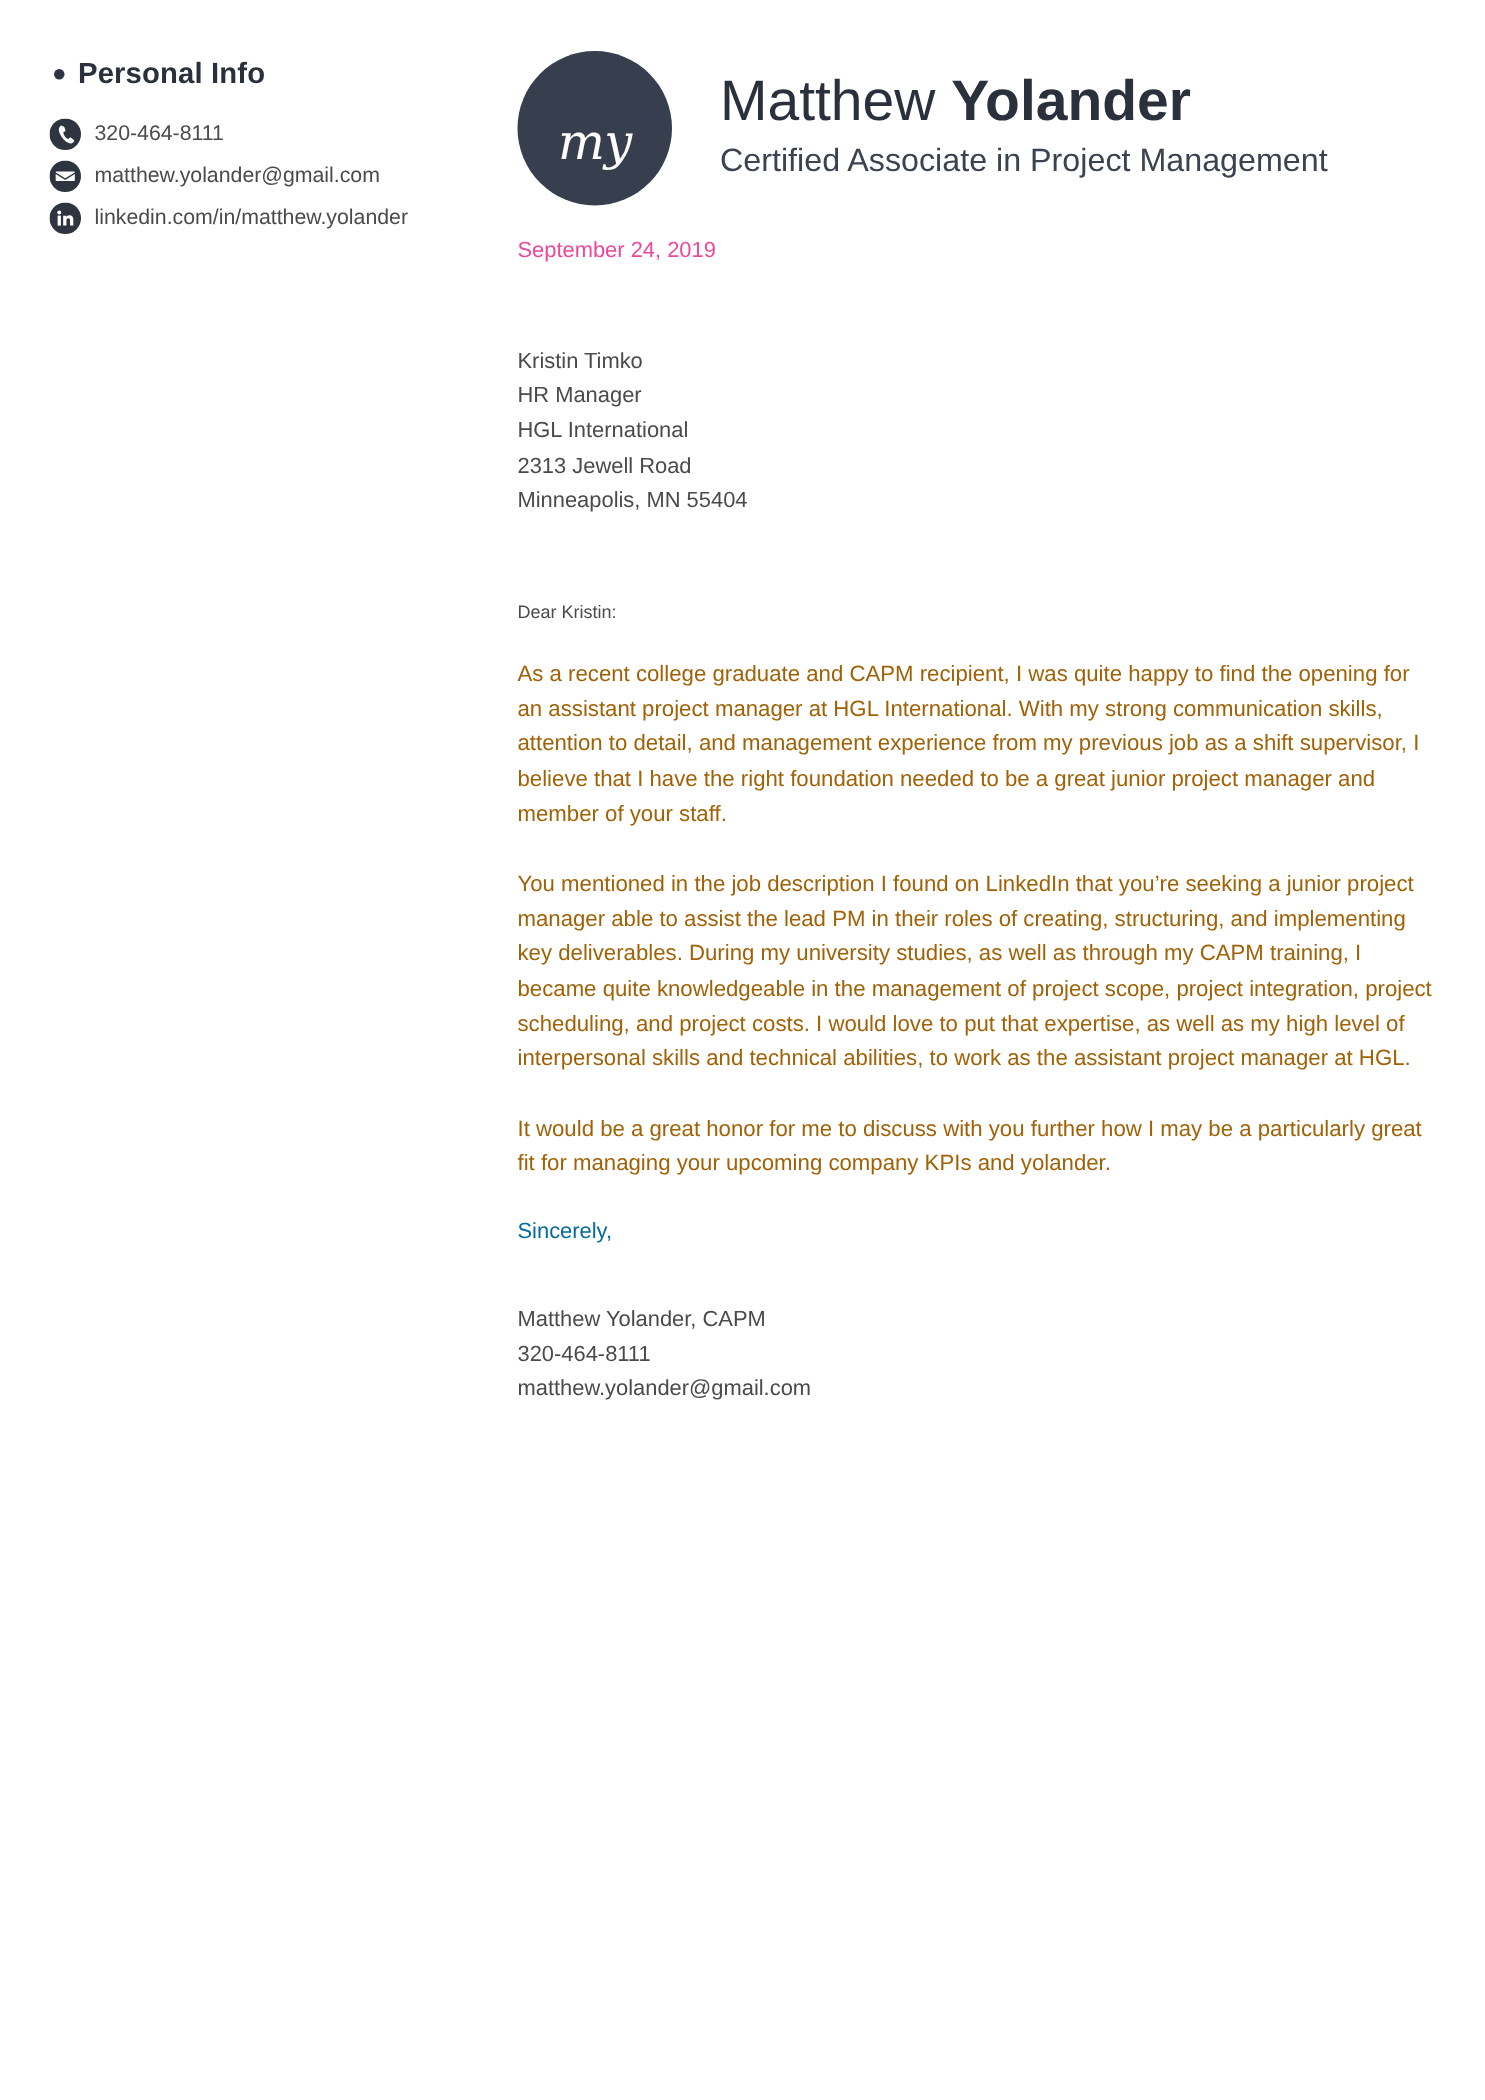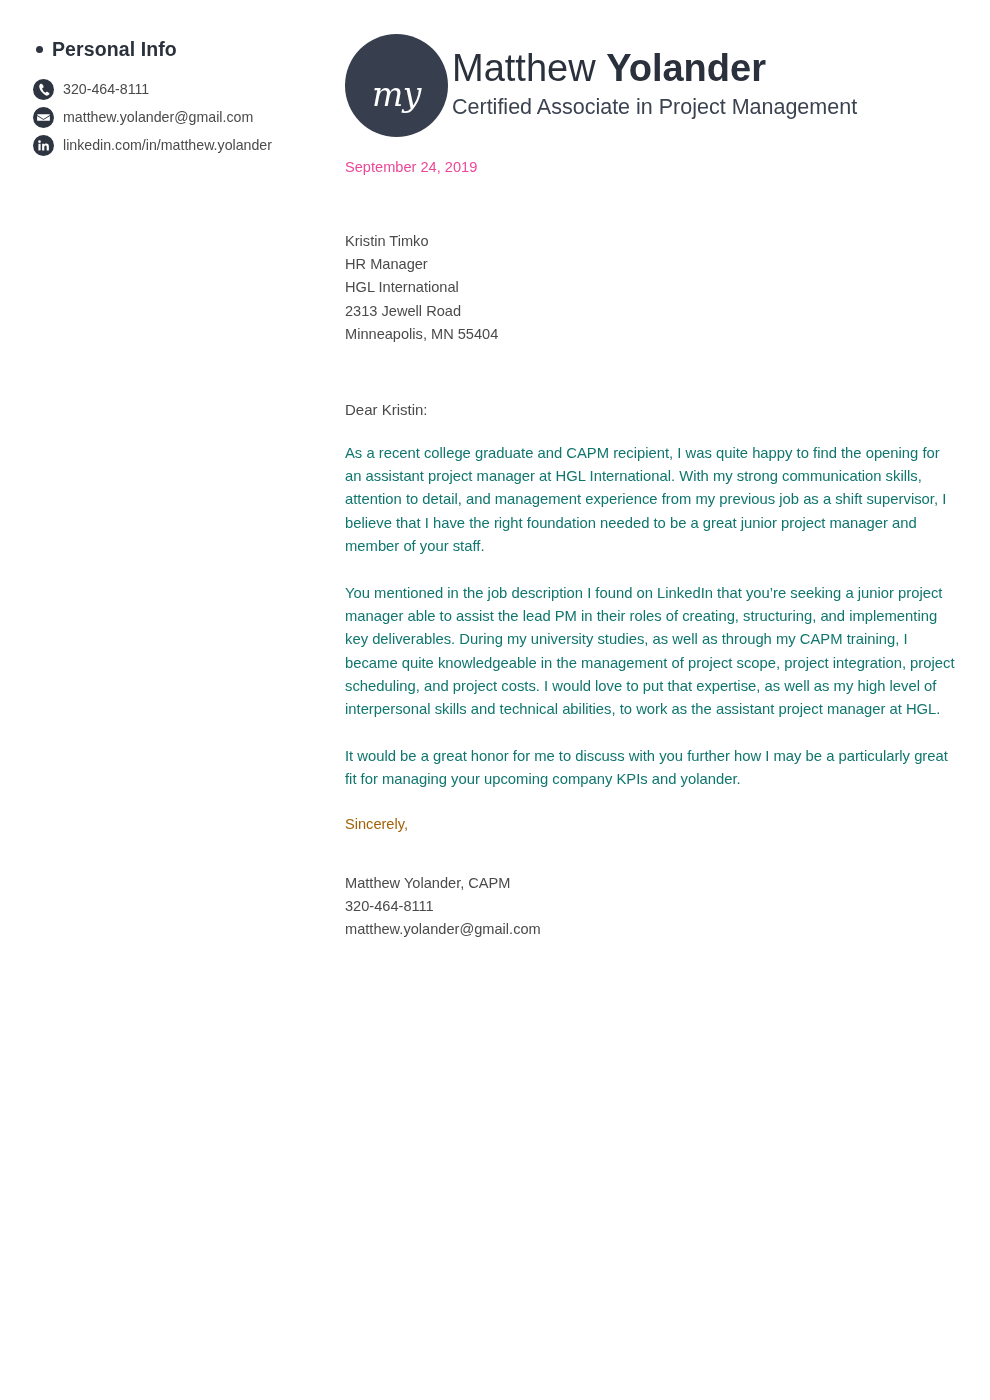--- a/index.html
+++ b/index.html
@@ -99,21 +99,21 @@
     bottom: 26px;
     text-align: center;
     font-family: "DejaVu Serif", serif;
     font-style: italic;
     font-size: 33px;
     color: #ffffff;
     line-height: 1;
     letter-spacing: -0.5px;
   }
   .name-block {
-    margin-left: 4px;
+    margin-left: 32px;
     padding-bottom: 4px;
   }
   .full-name {
     font-size: 38px;
     color: #2b313c;
     line-height: 1.08;
     white-space: nowrap;
   }
   .name-first { font-weight: normal; }
   .name-last { font-weight: bold; }
@@ -134,36 +134,36 @@
 
   .recipient {
     margin-top: 55px;
     font-size: 14.6px;
     color: #4a4a4a;
     line-height: 23.2px;
   }
 
   .salutation {
     margin-top: 55px;
-    font-size: 15px;
+    font-size: 12px;
     color: #4a4a4a;
   }
 
   .body-paragraph {
     margin-top: 24px;
     font-size: 14.8px;
-    color: #0f766e;
+    color: #a16207;
     line-height: 23.2px;
     width: 612px;
   }
 
   .closing {
     margin-top: 24px;
     font-size: 14.6px;
-    color: #a16207;
+    color: #0369a1;
   }
 
   .signature {
     margin-top: 40px;
     font-size: 14.6px;
     color: #4a4a4a;
     line-height: 23.2px;
   }
 </style>
 </head>

